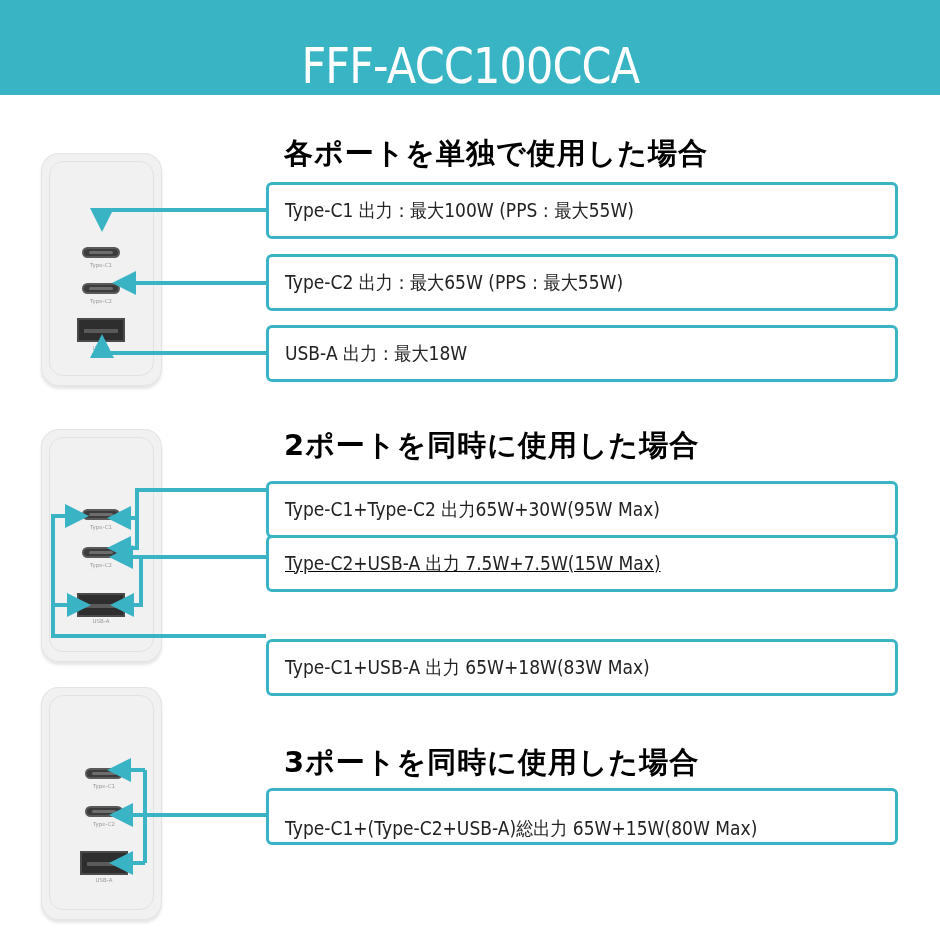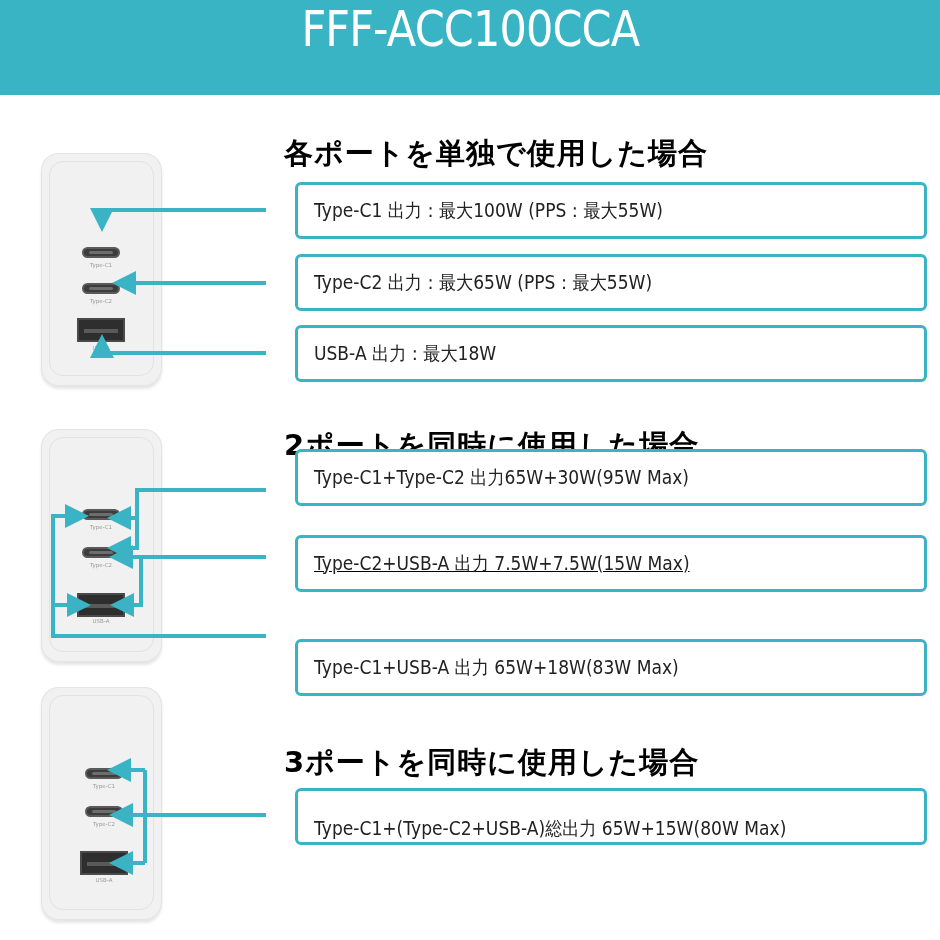--- a/index.html
+++ b/index.html
@@ -2,38 +2,38 @@
 <html><head>
 <meta charset="utf-8">
 <style>
   * { box-sizing: border-box; margin: 0; padding: 0; }
   html, body { width: 940px; height: 940px; background: #ffffff; overflow: hidden; }
   body { position: relative; font-family: "DejaVu Sans", "Liberation Sans", sans-serif; }
 
   .banner {
     position: absolute; left: 0; top: 0; width: 940px; height: 95px;
     background: #38b4c4;
-    display: flex; align-items: flex-start; justify-content: center;
+    display: flex; align-items: flex-end; justify-content: center;
   }
   .banner-title {
     color: #ffffff; font-family: "DejaVu Sans", sans-serif;
     font-size: 50px; letter-spacing: -1px; transform: scaleX(0.86);
     font-weight: normal;
   }
 
   .section-heading {
     position: absolute; left: 284px;
     color: #000000; font-size: 29px; font-weight: bold; letter-spacing: 1px;
     white-space: nowrap;
   }
 
   .spec-box {
     position: absolute; left: 266px; width: 632px; height: 57px;
     border: 3.5px solid #3ab3c4; border-radius: 6px; background: #fff;
-    display: flex; align-items: center; padding-left: 16px; margin-left: 29px;
+    display: flex; align-items: center; padding-left: 16px;
   }
   .spec-text {
     font-size: 19px; color: #222; white-space: nowrap;
     transform: scaleX(0.9); transform-origin: left center;
   }
 
   .charger {
     position: absolute; left: 41px; width: 121px; height: 233px;
     background: #f1f1f1; border-radius: 18px;
     box-shadow: 0 3px 3px rgba(0,0,0,0.10), inset 0 0 0 1px #e4e4e4;
@@ -98,21 +98,21 @@
   <div class="port-c" style="left:41px; top:80px;"></div>
   <div class="port-label" style="left:30px; top:95px;">Type-C1</div>
   <div class="port-c" style="left:41px; top:118px;"></div>
   <div class="port-label" style="left:30px; top:133px;">Type-C2</div>
   <div class="port-a" style="left:36px; top:164px;"></div>
   <div class="port-label" style="left:30px; top:189px;">USB-A</div>
 </div>
 
 <div class="section-heading" style="top:418px;margin-top:8px;">2ポートを同時に使用した場合</div>
 
-<div class="spec-box" style="top:449px;">
+<div class="spec-box" style="top:481px;">
   <span class="spec-text">Type-C1+Type-C2 出力65W+30W(95W Max)</span>
 </div>
 <div class="spec-box" style="top:535px;text-decoration:underline;">
   <span class="spec-text">Type-C2+USB-A 出力 7.5W+7.5W(15W Max)</span>
 </div>
 <div class="spec-box" style="top:639px;">
   <span class="spec-text">Type-C1+USB-A 出力 65W+18W(83W Max)</span>
 </div>
 
 <div class="charger" style="top:687px;">

